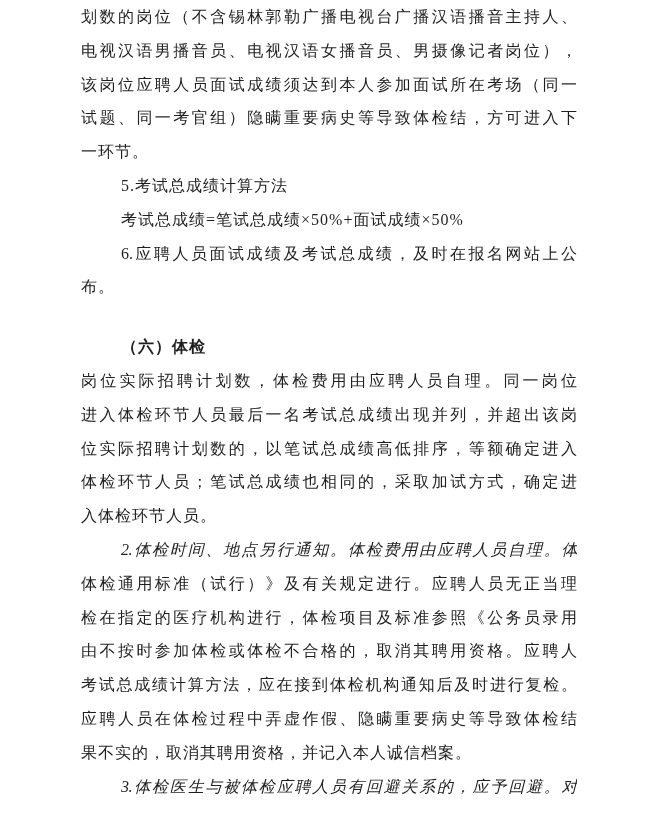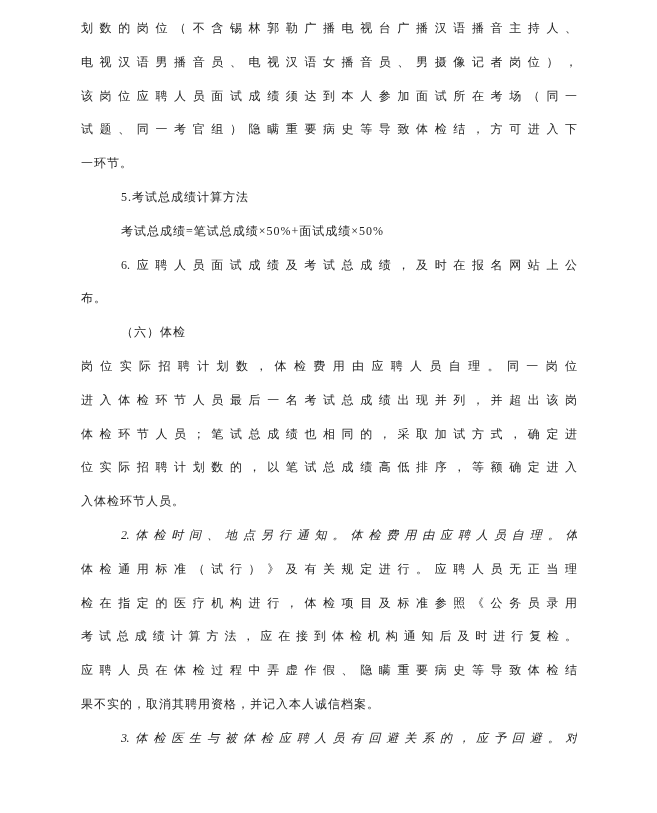--- a/index.html
+++ b/index.html
@@ -14,68 +14,69 @@
     position: absolute;
     left: 0;
     top: 0;
     width: 657px;
     height: 813px;
     background: #ffffff;
   }
   .content {
     position: absolute;
     left: 81px;
-    top: 12px;
+    top: 0;
     width: 496px;
     font-family: "Liberation Serif", "DejaVu Serif", serif;
-    font-size: 12px;
+    font-size: 16px;
     color: #1f1f1f;
   }
   .ln {
     height: 33.8px;
     line-height: 33.8px;
     overflow: hidden;
   }
   
   .just {
     text-align: justify;
     text-align-last: justify;
   }
   
   .ln:not(.just) {
     letter-spacing: 1px;
     text-align: left;
   }
   
   .ind { text-indent: 40px; }
-  .bold { font-weight: 400; }
+  .bold { font-weight: 700; margin-top: 26px; }
   
   .tight { letter-spacing: -0.6px; font-style: italic; }
 </style>
 </head>
 <body>
 
 <div class="page">
   <div class="content">
     <div class="ln just">划数的岗位（不含锡林郭勒广播电视台广播汉语播音主持人、</div>
     <div class="ln just">电视汉语男播音员、电视汉语女播音员、男摄像记者岗位），</div>
     <div class="ln just">该岗位应聘人员面试成绩须达到本人参加面试所在考场（同一</div>
     <div class="ln just">试题、同一考官组）隐瞒重要病史等导致体检结，方可进入下</div>
     <div class="ln">一环节。</div>
     <div class="ln ind">5.考试总成绩计算方法</div>
     <div class="ln ind">考试总成绩=笔试总成绩×50%+面试成绩×50%</div>
     <div class="ln ind just">6.应聘人员面试成绩及考试总成绩，及时在报名网站上公</div>
     <div class="ln">布。</div>
     <div class="ln ind bold">（六）体检</div>
     <div class="ln just">岗位实际招聘计划数，体检费用由应聘人员自理。同一岗位</div>
     <div class="ln just">进入体检环节人员最后一名考试总成绩出现并列，并超出该岗</div>
+    <div class="ln just">位实际招聘计划数的，以笔试总成绩高低排序，等额确定进入</div>
     <div class="ln just">体检环节人员；笔试总成绩也相同的，采取加试方式，确定进</div>
-    <div class="ln just">位实际招聘计划数的，以笔试总成绩高低排序，等额确定进入</div>
     <div class="ln">入体检环节人员。</div>
     <div class="ln ind just tight">2.体检时间、地点另行通知。体检费用由应聘人员自理。体</div>
     <div class="ln just">体检通用标准（试行）》及有关规定进行。应聘人员无正当理</div>
     <div class="ln just">检在指定的医疗机构进行，体检项目及标准参照《公务员录用</div>
+    <div class="ln just">由不按时参加体检或体检不合格的，取消其聘用资格。应聘人</div>
     <div class="ln just">考试总成绩计算方法，应在接到体检机构通知后及时进行复检。</div>
     <div class="ln just">应聘人员在体检过程中弄虚作假、隐瞒重要病史等导致体检结</div>
     <div class="ln">果不实的，取消其聘用资格，并记入本人诚信档案。</div>
     <div class="ln ind just tight">3.体检医生与被体检应聘人员有回避关系的，应予回避。对</div>
   </div>
 </div>
 
 </body></html>

